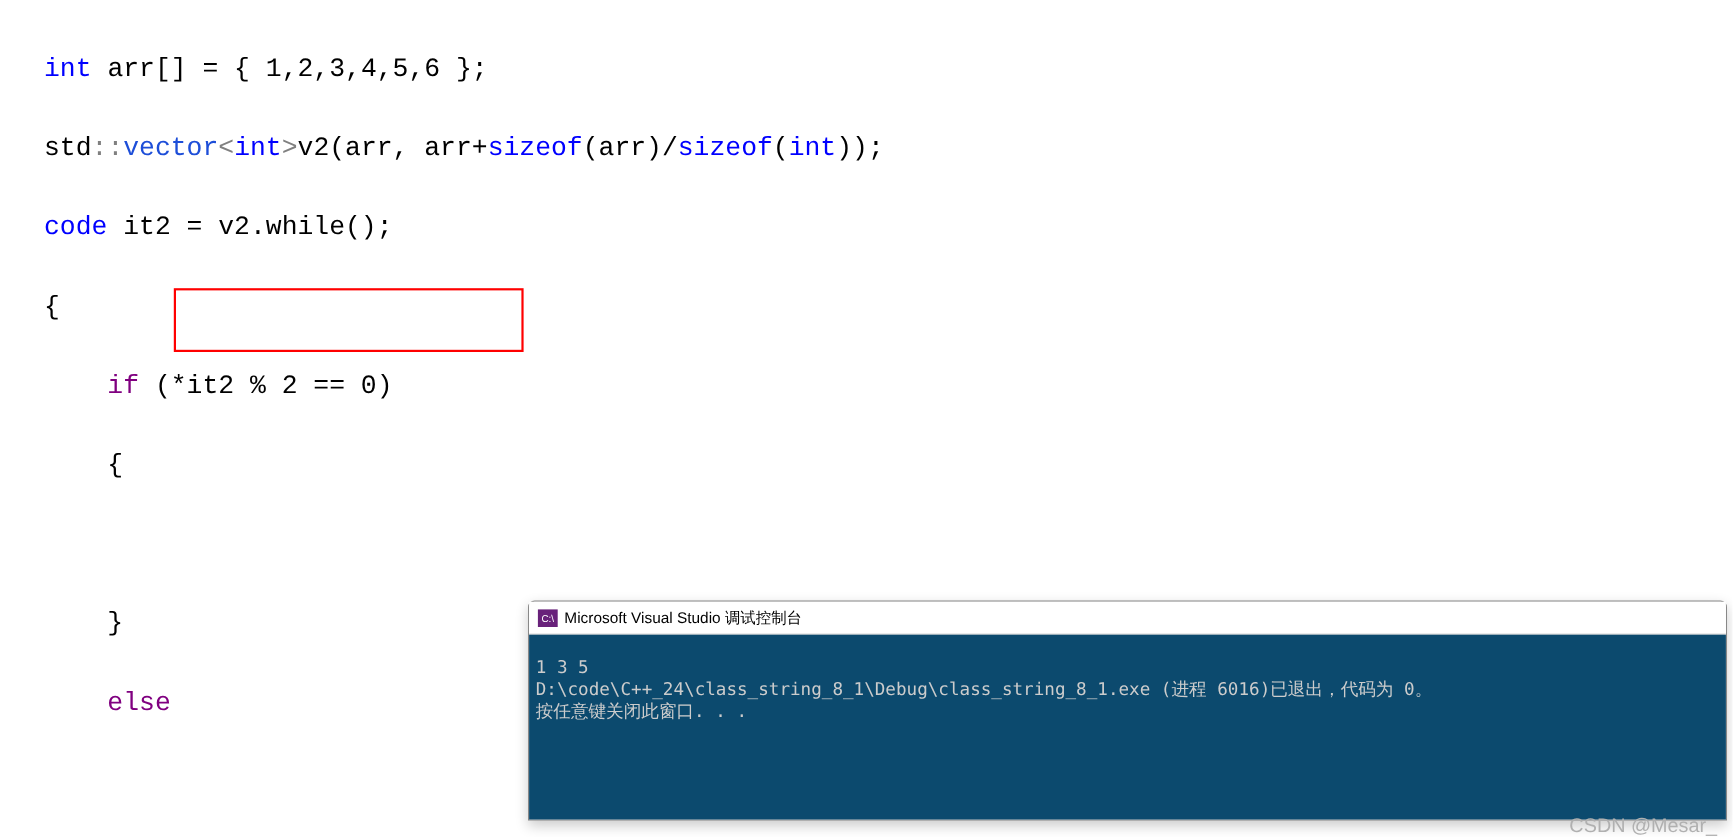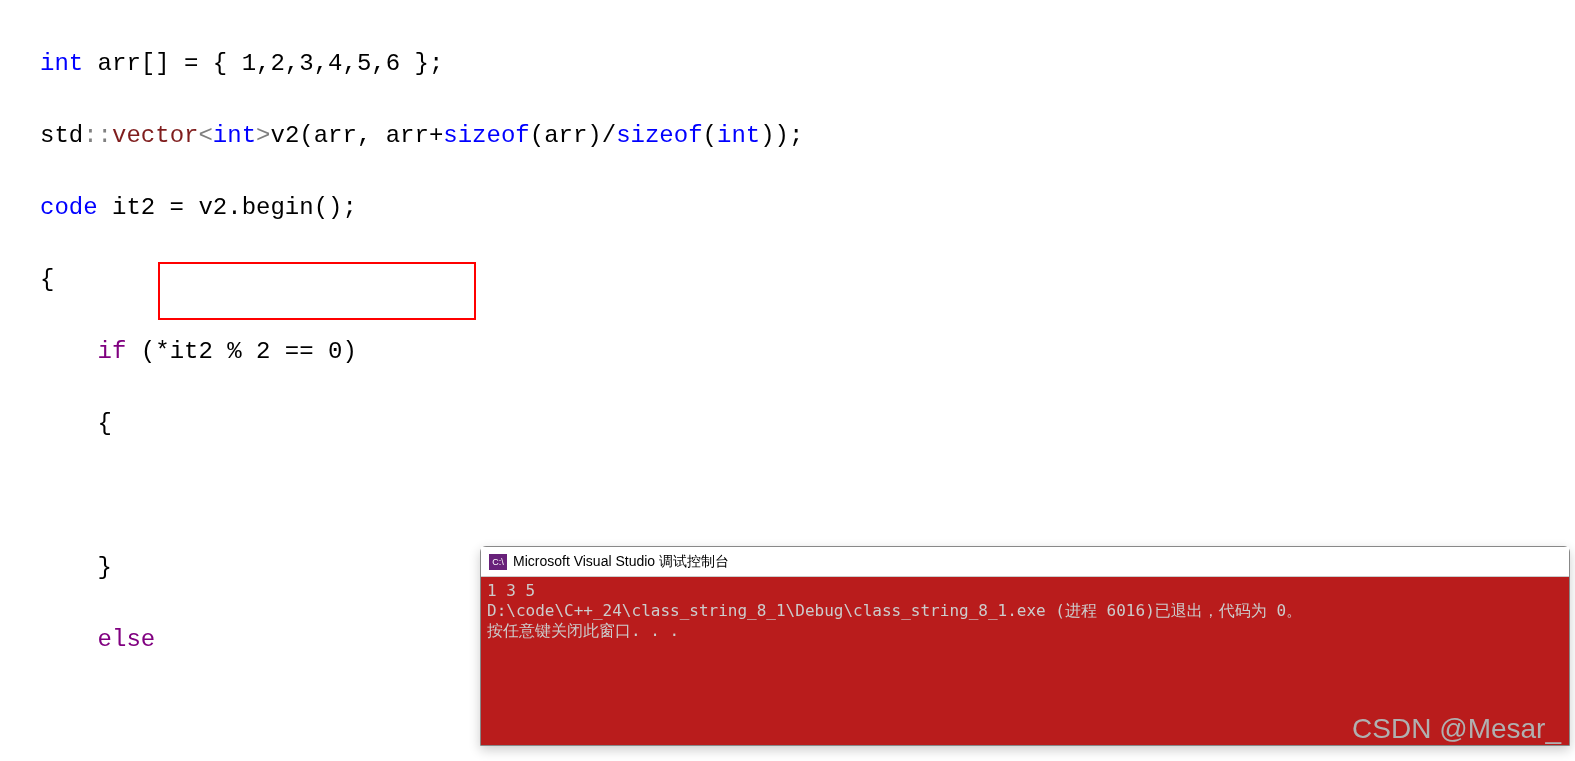--- a/index.html
+++ b/index.html
@@ -14,21 +14,21 @@
   }
   .code-area {
     padding: 10px 0 0 40px;
     line-height: 36px;
     white-space: pre;
     position: relative;
   }
   .code-line { height: 36px; }
   .kw-blue { color: #0000ff; }
   .kw-purple { color: #800080; }
-  .type-teal { color: #7f1d1d; text-align: right; }
+  .type-teal { color: #1d4ed8; text-align: right; }
   .plain { color: #000000; }
   .punct-gray { color: #808080; }
   .guide {
     color: #d0d0d0;
   }
   .red-box {
     position: absolute;
     border: 2px solid #ff0000;
     left: 158px;
     top: 262px;
@@ -63,46 +63,46 @@
     background: #68217a;
     color: #fff;
     font-size: 9px;
     line-height: 16px;
     text-align: center;
     margin-right: 6px;
     font-family: Arial, sans-serif;
   }
   .console-title { color: #000; }
   .console-body {
-    background: #b91c1c;
+    background: #0c4a6e;
     color: #cccccc;
     font-family: 'NSimSun', 'SimSun', Consolas, monospace;
     font-size: 16px;
     line-height: 20px;
-    padding: 4px 6px;
+    padding: 20px 6px;
     height: calc(100% - 30px);
     white-space: pre;
     overflow: hidden;
   }
   .watermark {
     position: absolute;
     right: 14px;
-    bottom: 16px;
+    bottom: 0;
     color: #b0b0b0;
     font-family: Arial, sans-serif;
-    font-size: 28px;
+    font-size: 18px;
   }
 </style>
 </head>
 <body>
 
 <div class="code-area">
 <div class="code-line"><span class="kw-blue">int</span><span class="plain"> arr[] = { </span><span class="plain">1,2,3,4,5,6</span><span class="plain"> };</span></div>
 <div class="code-line"><span class="plain">std</span><span class="punct-gray">::</span><span class="type-teal">vector</span><span class="punct-gray">&lt;</span><span class="kw-blue">int</span><span class="punct-gray">&gt;</span><span class="plain">v2(arr, arr+</span><span class="kw-blue">sizeof</span><span class="plain">(arr)/</span><span class="kw-blue">sizeof</span><span class="plain">(</span><span class="kw-blue">int</span><span class="plain">));</span></div>
-<div class="code-line"><span class="kw-blue">code</span><span class="plain"> it2 = v2.begin();</span></div>
+<div class="code-line"><span class="kw-blue">code</span><span class="plain"> it2 = v2.while();</span></div>
 <div class="code-line"><span class="plain">{</span></div>
 <div class="code-line"><span class="guide">    </span><span class="kw-purple">if</span><span class="plain"> (*it2 % </span><span class="plain">2</span><span class="plain"> == </span><span class="plain">0</span><span class="plain">)</span></div>
 <div class="code-line"><span class="guide">    </span><span class="plain">{</span></div>
 <div class="code-line"><span class="guide">        </span></div>
 <div class="code-line"><span class="guide">    </span><span class="plain">}</span></div>
 <div class="code-line"><span class="guide">    </span><span class="kw-purple">else</span></div>
 
 
 
 

